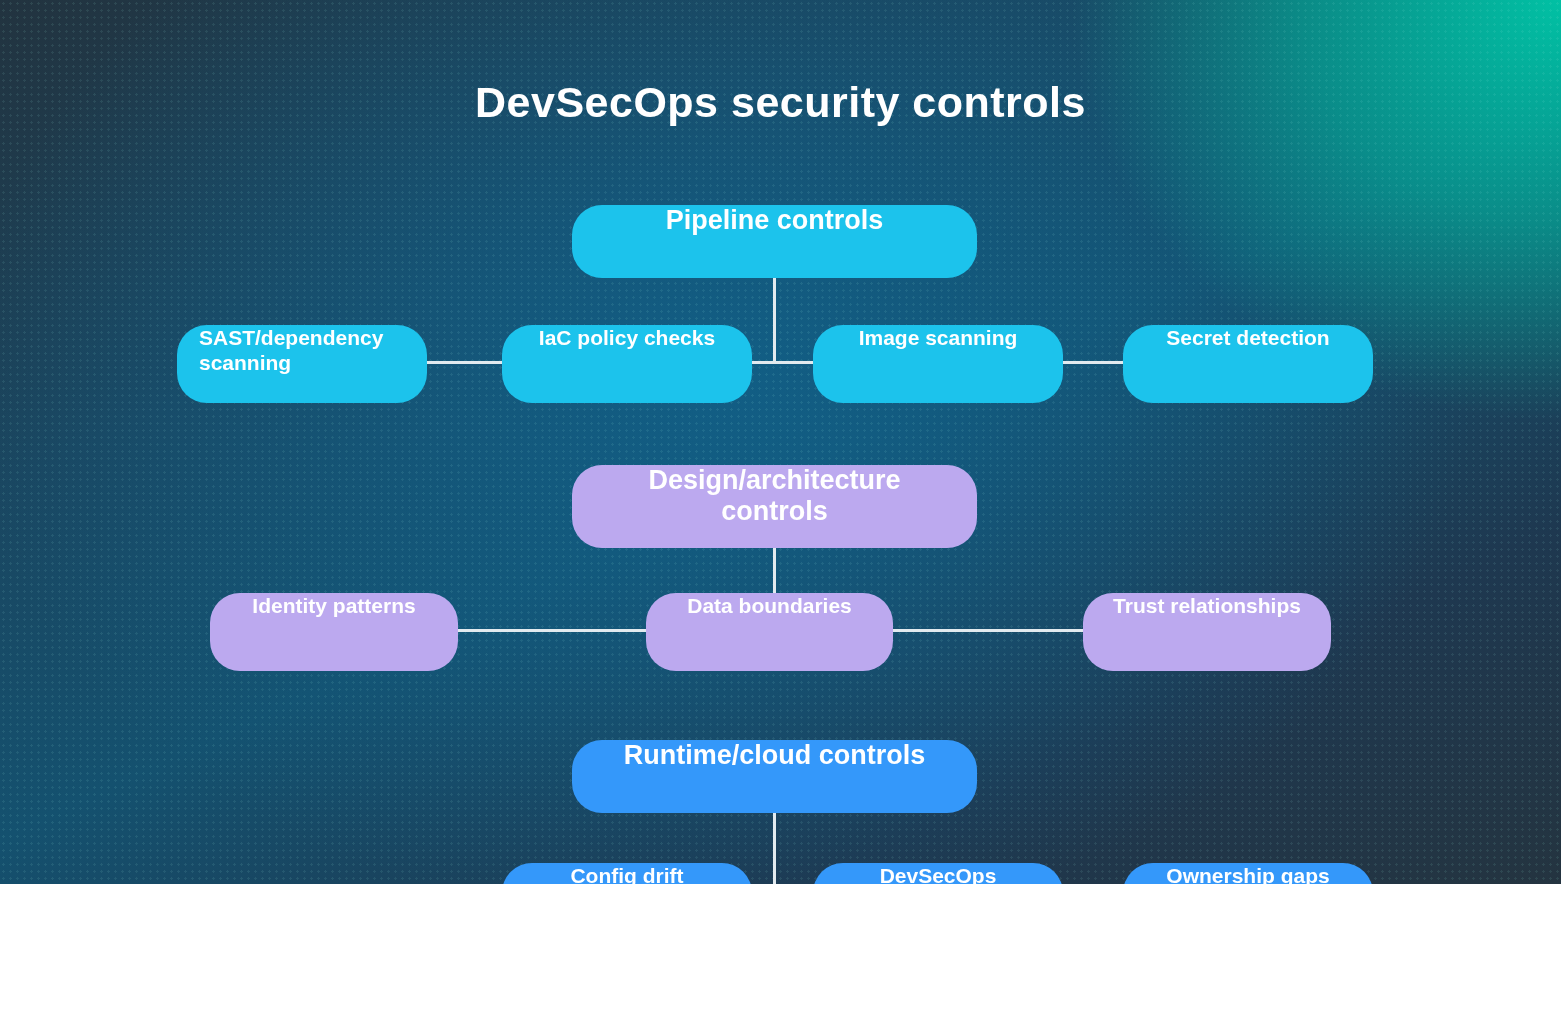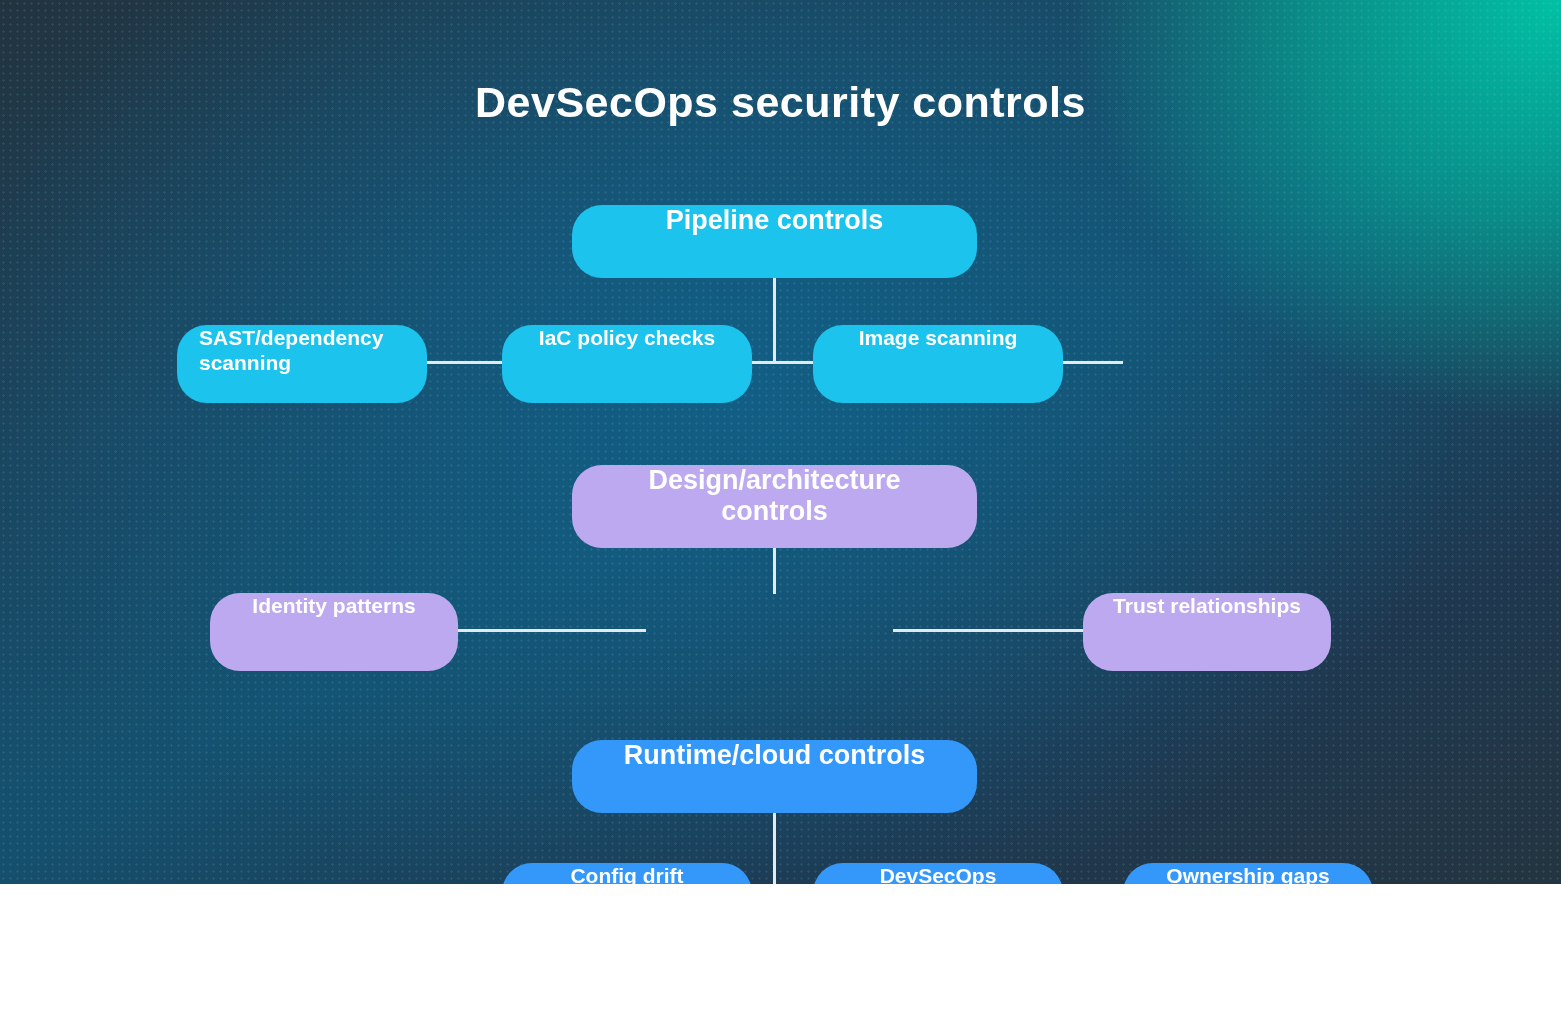--- a/index.html
+++ b/index.html
@@ -59,30 +59,36 @@
 
   <div class="node child tier1 align-left" style="left:177px; top:325px;">
     <span>SAST/dependency scanning</span>
   </div>
   <div class="node child tier1" style="left:502px; top:325px;">
     <span>IaC policy checks</span>
   </div>
   <div class="node child tier1" style="left:813px; top:325px;">
     <span>Image scanning</span>
   </div>
+  <div class="node child tier1" style="left:1123px; top:325px;">
+    <span>Secret detection</span>
+  </div>
 
   <div class="node parent tier2" style="top:465px; height:83px; padding:0 40px;">
     <span>Design/architecture controls</span>
   </div>
   <div class="connector v" style="left:773px; top:548px; height:46px;"></div>
   <div class="connector h" style="left:458px; top:629px; width:188px;"></div>
   <div class="connector h" style="left:893px; top:629px; width:190px;"></div>
 
   <div class="node child tier2" style="left:210px; top:593px; width:248px;">
     <span>Identity patterns</span>
+  </div>
+  <div class="node child tier2" style="left:646px; top:593px; width:247px;">
+    <span>Data boundaries</span>
   </div>
   <div class="node child tier2" style="left:1083px; top:593px; width:248px;">
     <span>Trust relationships</span>
   </div>
 
   <div class="node parent tier3" style="top:740px; height:73px;">
     <span>Runtime/cloud controls</span>
   </div>
   <div class="connector v" style="left:773px; top:813px; height:86px;"></div>
   <div class="connector h" style="left:427px; top:898px; width:75px;"></div>

